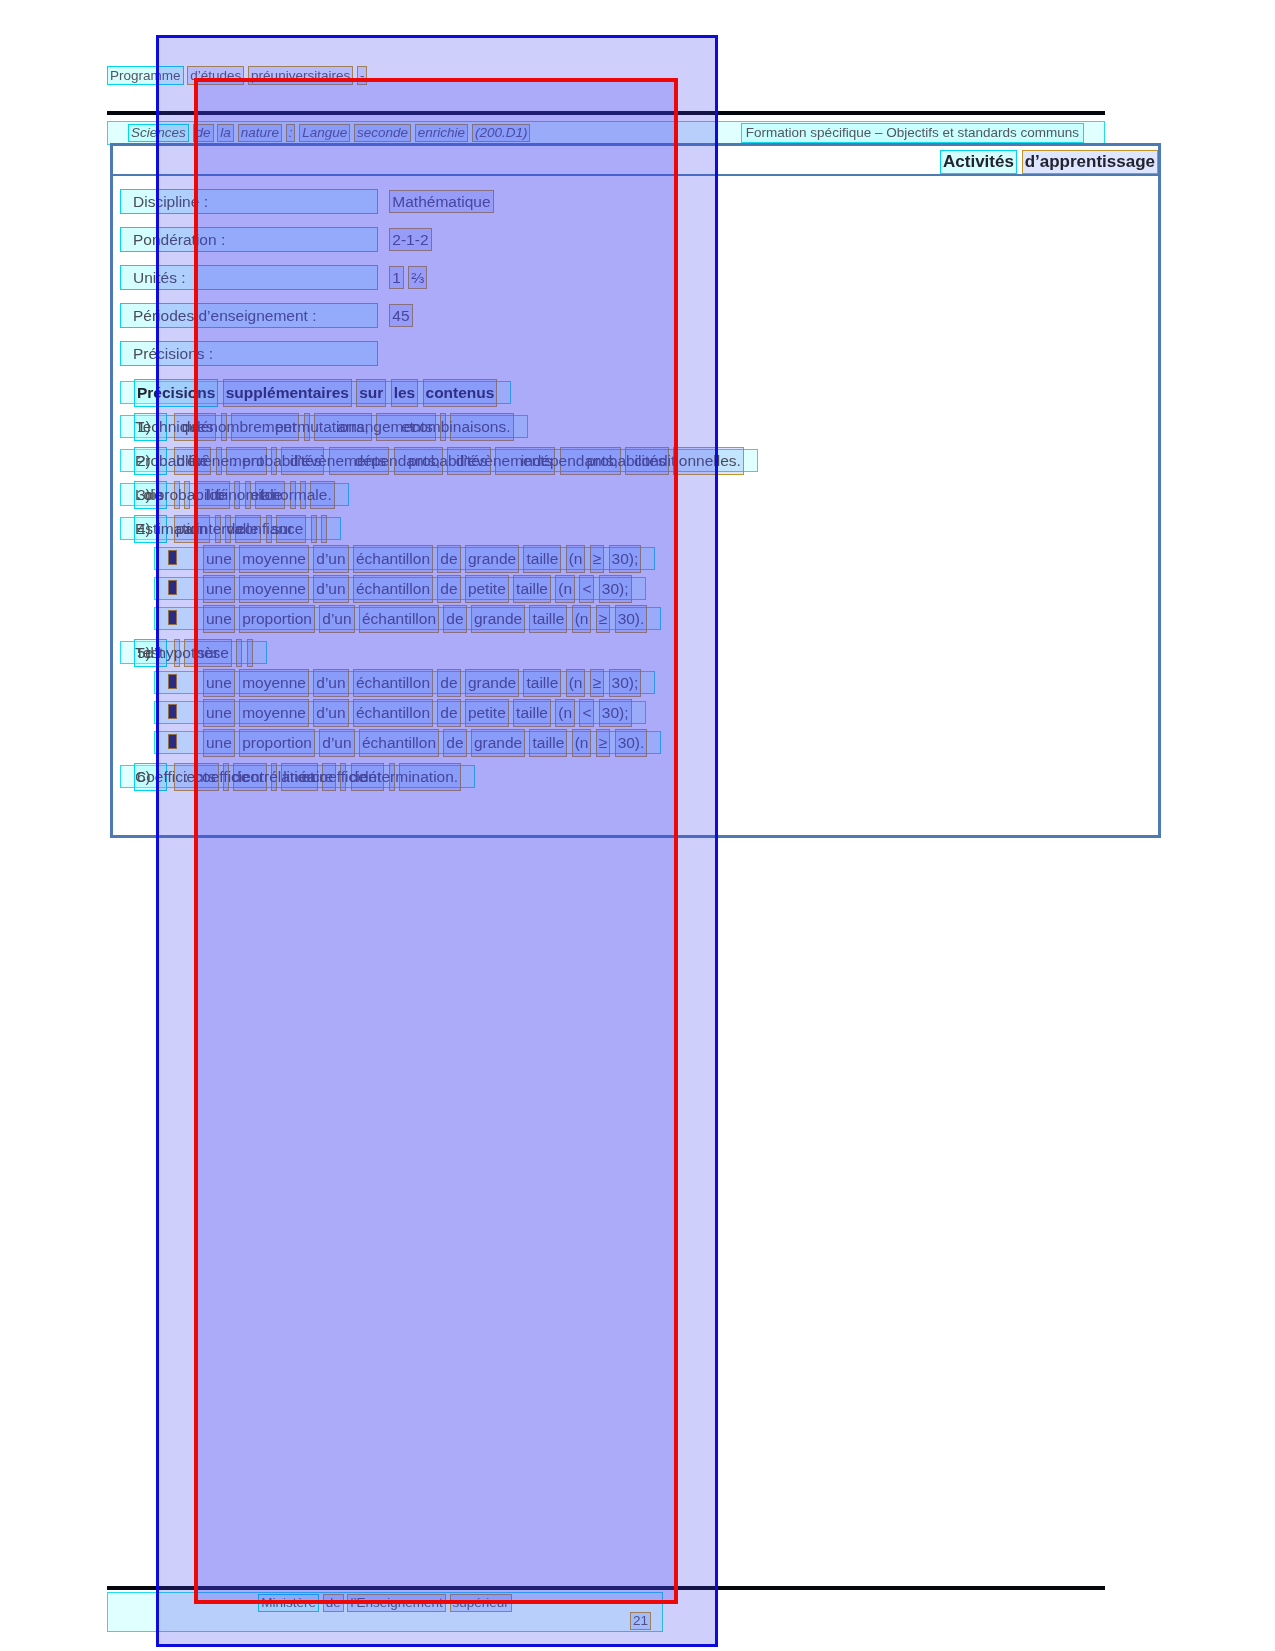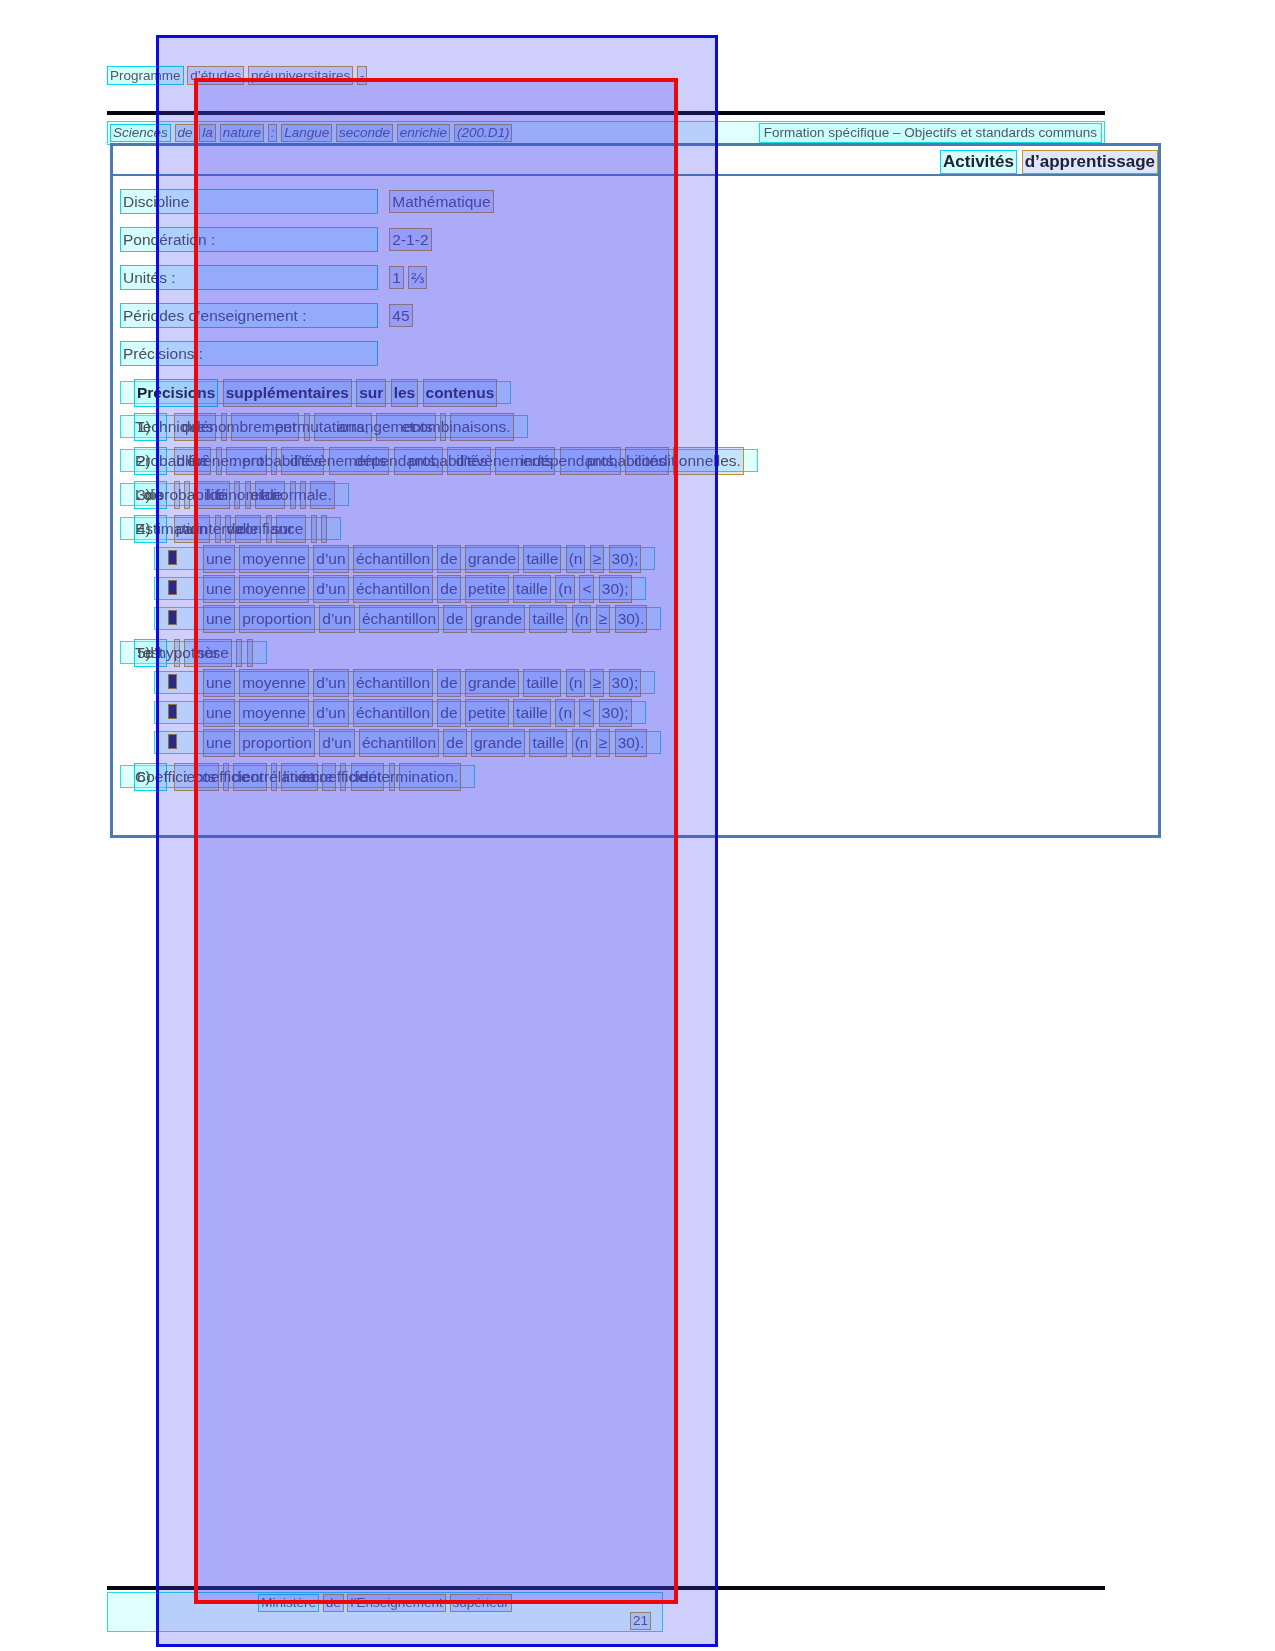--- a/index.html
+++ b/index.html
@@ -12,35 +12,35 @@
   .w-cyan{border-color:#00d6ec;background:rgba(145,255,255,.38);}
   .linebox{background:rgba(165,255,255,.34);border:1px solid rgba(0,214,236,.85);
            padding:2px 13px;box-decoration-break:clone;-webkit-box-decoration-break:clone;}
   .cyanbox{background:rgba(165,255,255,.40);border:1px solid rgba(0,214,236,.9);padding:1px 4px;}
 
   
   .header{position:absolute;left:107px;top:66px;width:998px;font-size:13.5px;color:#55555e;}
   .h-line1{line-height:17px;margin-bottom:3px;}
   .h-line2{display:flex;justify-content:space-between;align-items:center;
            background:rgba(165,255,255,.34);border:1px solid rgba(0,214,236,.85);
-           padding:1px 2px;line-height:16px;margin-top:36px;}
+           padding:1px 20px;line-height:16px;margin-top:36px;}
   .italic{font-style:italic;}
   .rule{position:absolute;left:107px;width:998px;height:4px;background:#06060e;}
   .rule-top{top:111px;}
   .rule-bottom{top:1586px;}
 
   
   .card{position:absolute;left:110px;top:143px;width:1051px;height:695px;
         border:3px solid #4d7ab2;box-sizing:border-box;background:transparent;}
   .card-title{height:30px;box-sizing:border-box;border-bottom:2px solid #4d7ab2;
               padding:4px 0 0 8px;font-size:17px;font-weight:bold;color:#23232e;line-height:22px;text-align:right;}
   .card-body{padding:13px 14px 0 7px;font-size:15.5px;}
   .field-row{line-height:21px;margin-bottom:13px;white-space:nowrap;}
   .flabel{display:inline-block;width:258px;background:rgba(145,255,255,.38);
-          border:1px solid #00d6ec;padding:1px 2px;box-sizing:border-box;}
+          border:1px solid #00d6ec;padding:1px 12px;box-sizing:border-box;}
   .fval{margin-left:7px;text-align:right;}
   .subhead{margin-top:6px;margin-bottom:4px;line-height:26px;font-weight:bold;color:#23232e;}
   .li-row{line-height:26px;margin-top:6px;margin-bottom:2px;max-width:878px;
           padding-left:42px;text-indent:-42px;}
   .num{display:inline-block;width:27px;border:1px solid #00d6ec;
        background:rgba(145,255,255,.38);padding:0 2px;margin-right:7px;text-indent:0;}
   .bullet-row{line-height:26px;margin-left:34px;margin-bottom:2px;}
   .bullet{display:inline-block;width:5px;height:11px;background:#23235e;
           border:1px solid rgba(188,141,14,.9);padding:1px;margin-right:26px;
           transform:translateY(1px);}

